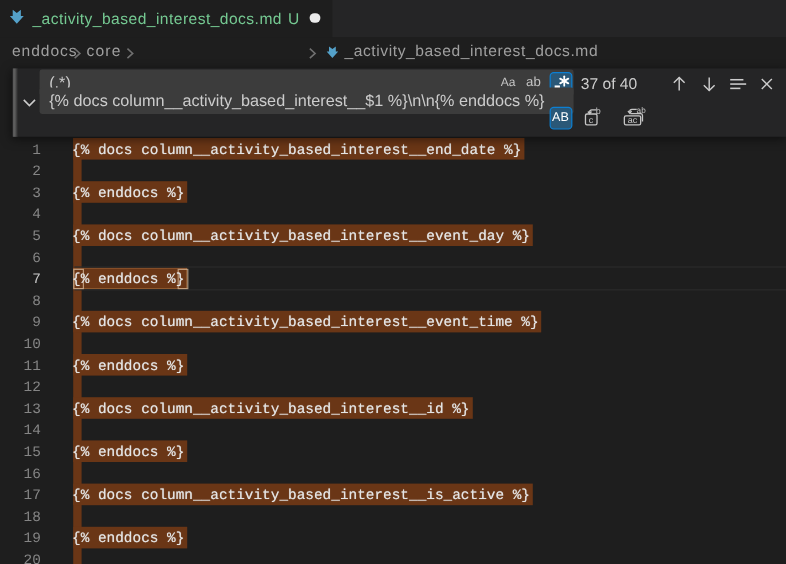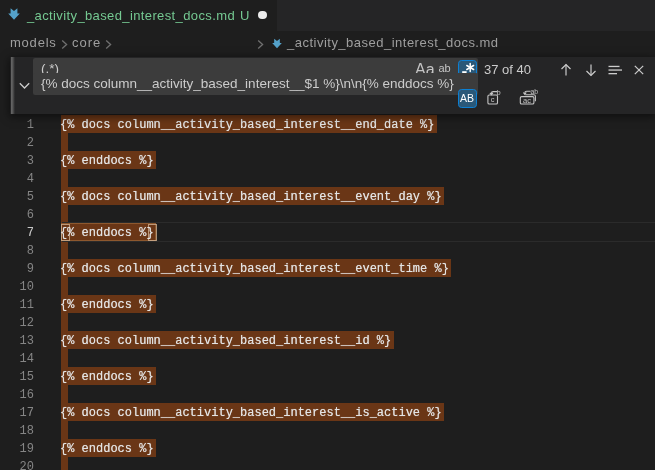--- a/index.html
+++ b/index.html
@@ -44,21 +44,21 @@
       <svg class="abs" style="left:8px;top:8px" width="12" height="12" viewBox="0 0 12 12">
         <polygon points="2.6,0.2 6,2.9 9.4,0.2 9.4,5.4 11.8,5.4 6,11.8 0.2,5.4 2.6,5.4" fill="#54a1c9"></polygon>
       </svg>
       <span class="abs" id="tablabel">_activity_based_interest_docs.md</span>
       <span class="abs" id="tabU">U</span>
       <div class="abs" id="tabdot"></div>
     </div>
   </div>
 
   <div class="abs" id="crumbs">
-    <span class="abs crumb" style="left:10px;letter-spacing:0.78px">models</span>
+    <span class="abs crumb" style="left:10px;letter-spacing:0.78px">enddocs</span>
     <svg class="abs" style="left:56.5px;top:5.5px" width="14" height="14" viewBox="0 0 14 14">
         <polyline points="5.2,3.5 9.6,7.5 5.2,11.5" fill="none" stroke="#707070" stroke-width="1.3"></polyline>
       </svg>
     <span class="abs crumb" style="left:72px;letter-spacing:1px">core</span>
     <svg class="abs" style="left:101px;top:5.5px" width="14" height="14" viewBox="0 0 14 14">
         <polyline points="5.2,3.5 9.6,7.5 5.2,11.5" fill="none" stroke="#707070" stroke-width="1.3"></polyline>
       </svg>
     <svg class="abs" style="left:253px;top:5.5px" width="14" height="14" viewBox="0 0 14 14">
         <polyline points="5.2,3.5 9.6,7.5 5.2,11.5" fill="none" stroke="#707070" stroke-width="1.3"></polyline>
       </svg>
@@ -120,21 +120,21 @@
 
   <div class="abs" id="fw">
     <div class="abs" id="fwsash"></div>
     <svg class="abs icon" style="left:8.5px;top:25px" width="11" height="8" viewBox="0 0 11 8">
       <polyline points="0.8,1.2 5.5,6 10.2,1.2" fill="none" stroke="#cccccc" stroke-width="1.3"></polyline>
     </svg>
 
     <div class="abs finput" style="top:1px">
       <span class="abs ftext">(.*)</span>
     </div>
-    <span class="abs" style="left:405px;top:3px;width:17px;text-align:center;font-size:16px;color:#c5c5c5;height:19px;line-height:19px;">Aa</span>
+    <span class="abs" style="left:405px;top:3px;width:17px;text-align:center;font-size:10px;color:#c5c5c5;height:19px;line-height:19px;">Aa</span>
     <svg class="abs" style="left:426px;top:3px" width="17" height="19" viewBox="0 0 17 19">
       <text x="8.5" y="12" font-size="11" fill="#c5c5c5" text-anchor="middle" font-family="Liberation Sans">ab</text>
       <rect x="3" y="14" width="11" height="1" fill="#c5c5c5"></rect>
     </svg>
     <div class="abs optbtn" style="left:447.5px;top:3px">
       <svg width="17" height="17" viewBox="0 0 17 17">
         <rect x="3.2" y="10.2" width="4.4" height="4.4" fill="#ffffff"></rect>
         <g stroke="#ffffff" stroke-width="1.5" stroke-linecap="round">
           <line x1="11.2" y1="2.6" x2="11.2" y2="10.4"></line>
           <line x1="7.8" y1="4.5" x2="14.6" y2="8.5"></line>

